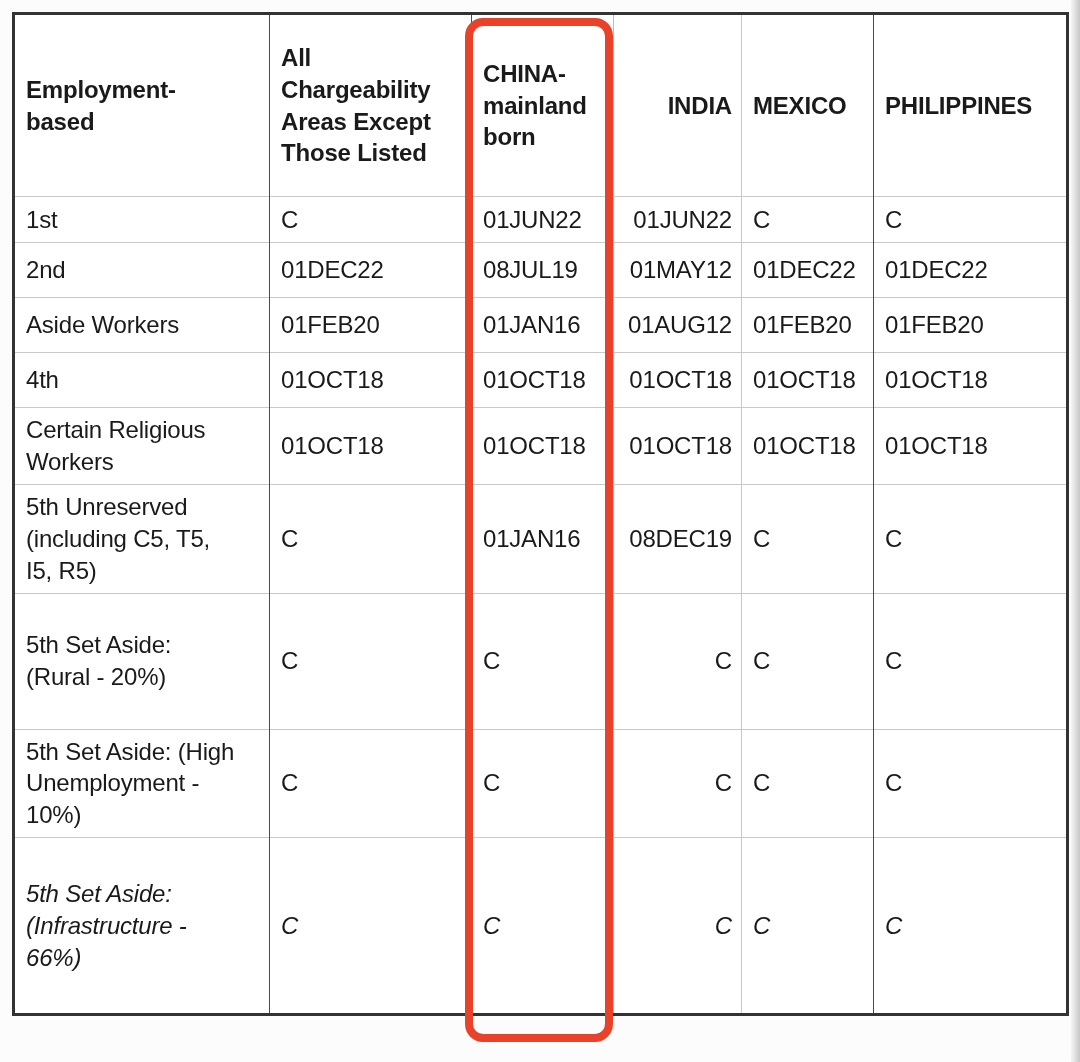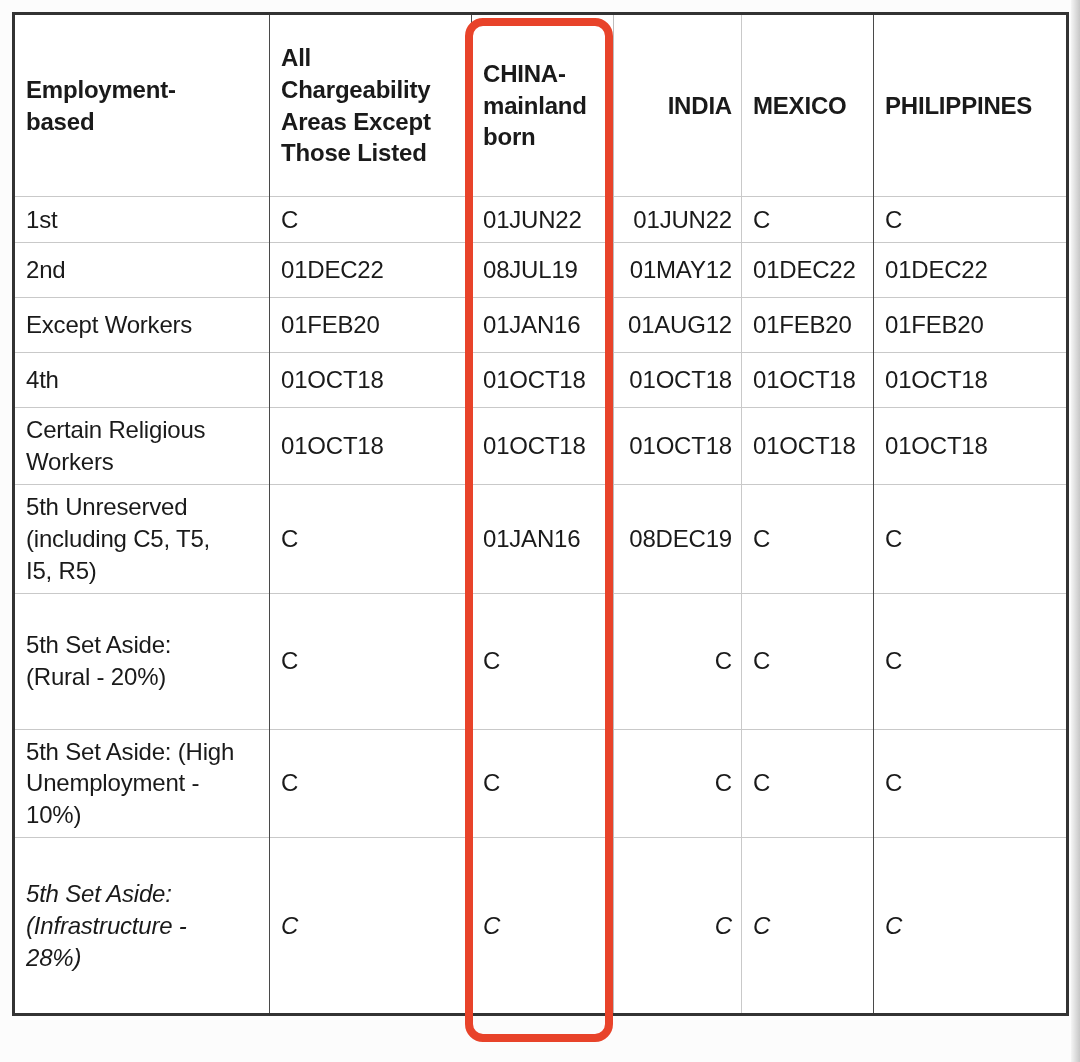--- a/index.html
+++ b/index.html
@@ -120,21 +120,21 @@
         </tr>
         <tr>
           <td class="row-label">2nd</td>
           <td>01DEC22</td>
           <td>08JUL19</td>
           <td>01MAY12</td>
           <td>01DEC22</td>
           <td>01DEC22</td>
         </tr>
         <tr>
-          <td class="row-label">Except Workers</td>
+          <td class="row-label">Aside Workers</td>
           <td>01FEB20</td>
           <td>01JAN16</td>
           <td>01AUG12</td>
           <td>01FEB20</td>
           <td>01FEB20</td>
         </tr>
         <tr>
           <td class="row-label">4th</td>
           <td>01OCT18</td>
           <td>01OCT18</td>
@@ -168,21 +168,21 @@
         </tr>
         <tr>
           <td class="row-label">5th Set Aside: (High Unemployment - 10%)</td>
           <td>C</td>
           <td>C</td>
           <td>C</td>
           <td>C</td>
           <td>C</td>
         </tr>
         <tr>
-          <td class="row-label">5th Set Aside: (Infrastructure - 28%)</td>
+          <td class="row-label">5th Set Aside: (Infrastructure - 66%)</td>
           <td>C</td>
           <td>C</td>
           <td>C</td>
           <td>C</td>
           <td>C</td>
         </tr>
       </tbody>
   </table>
 
   <div class="highlight-box" id="highlight-box" style="border-color: rgb(232, 67, 42);"></div>

